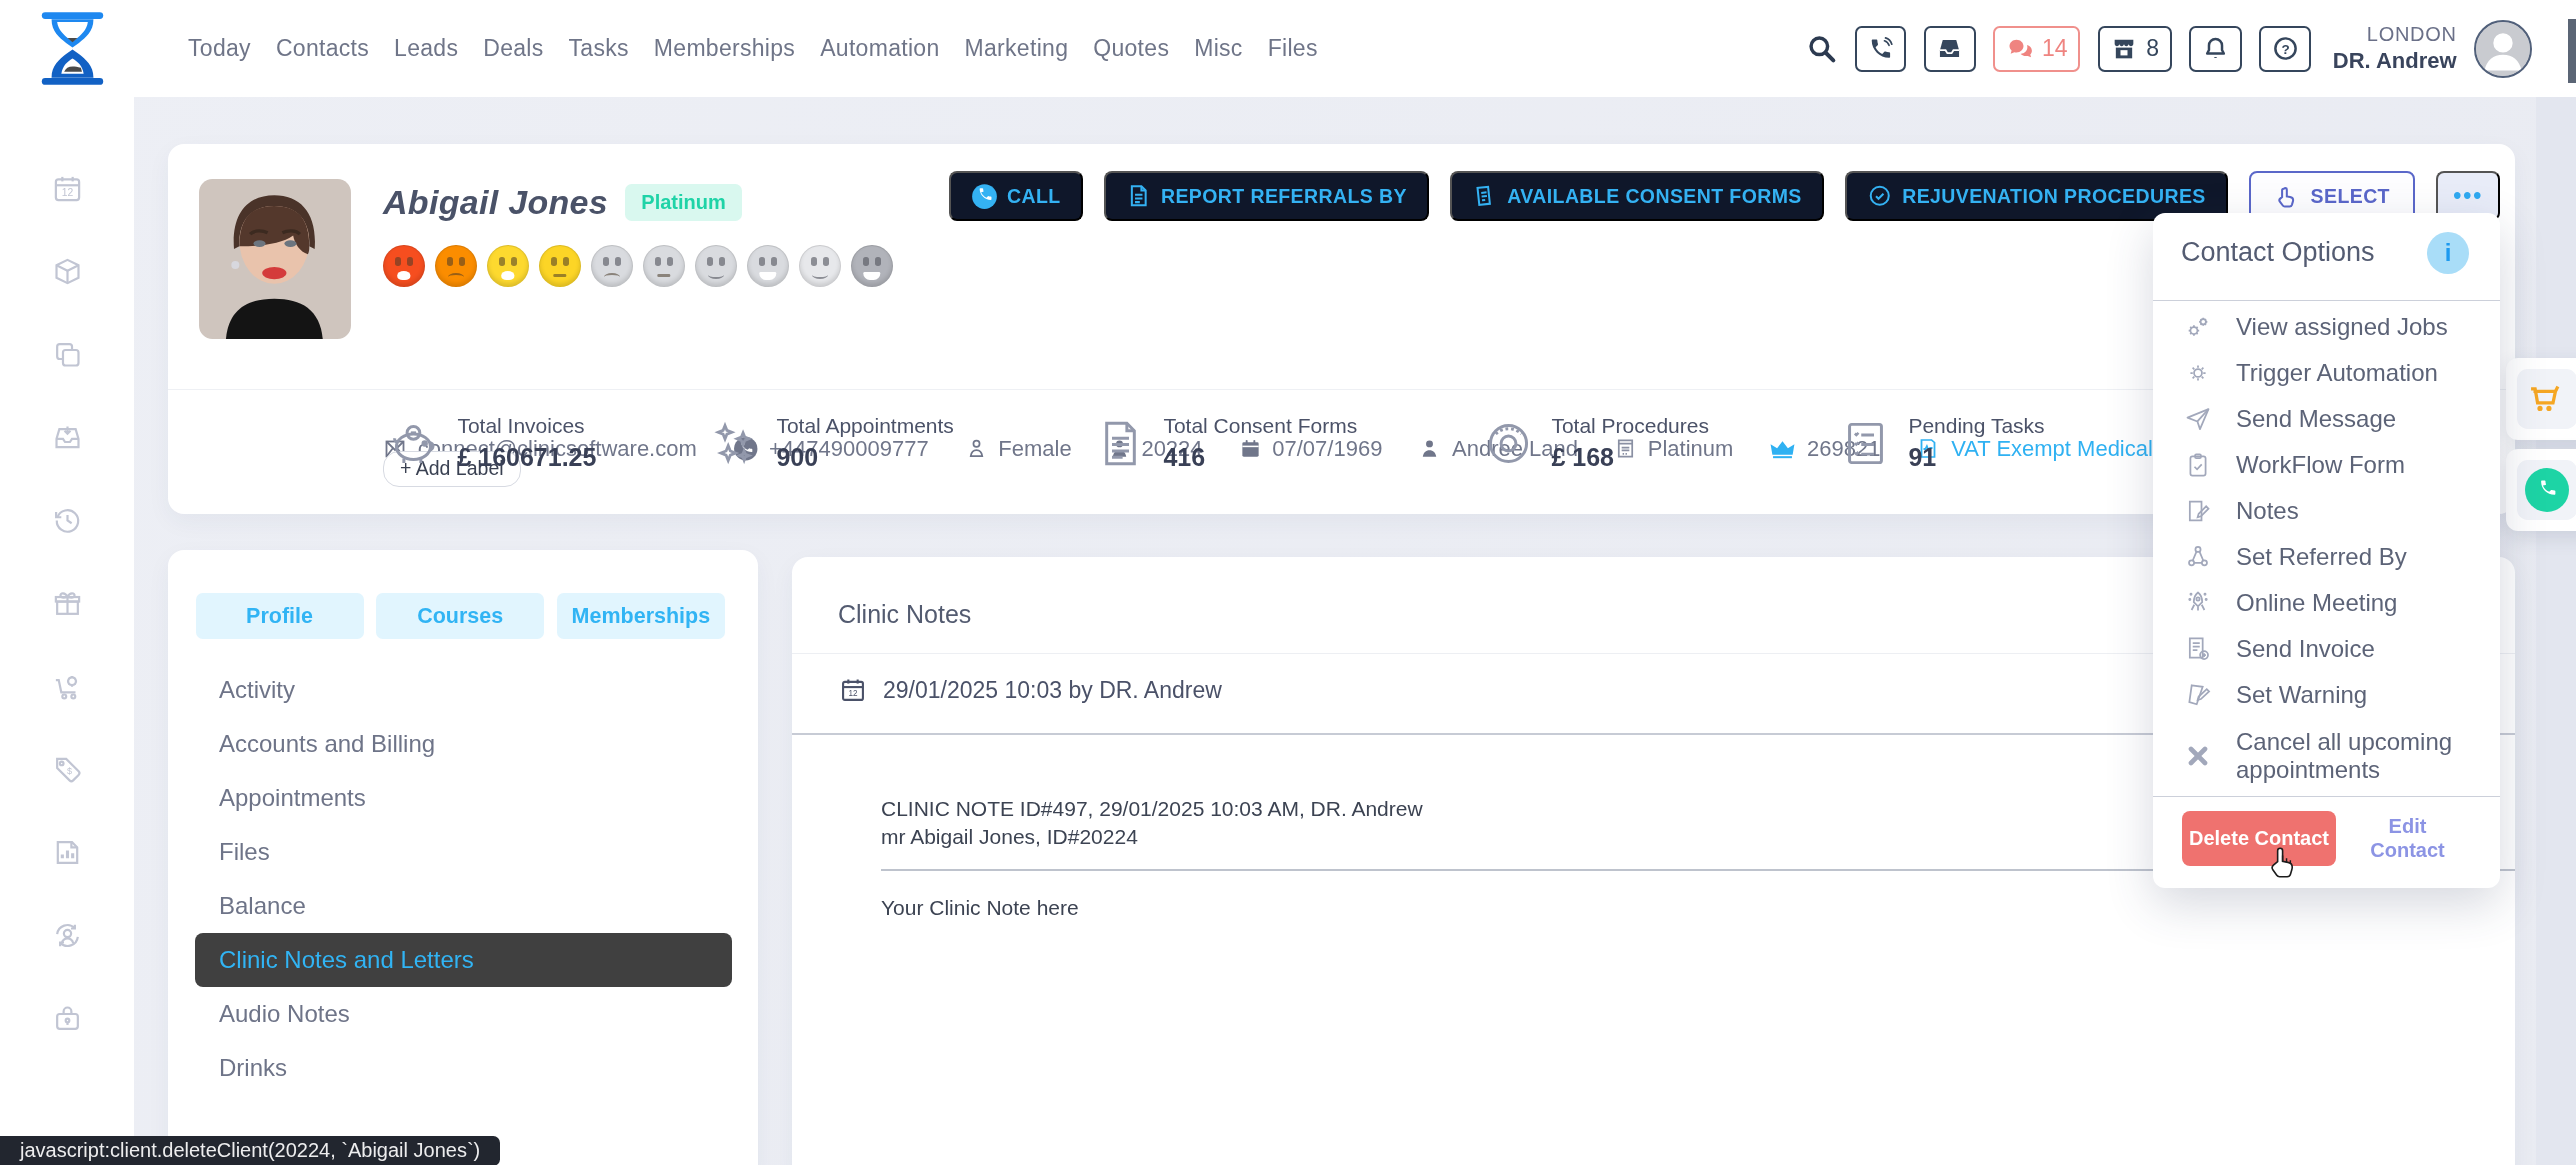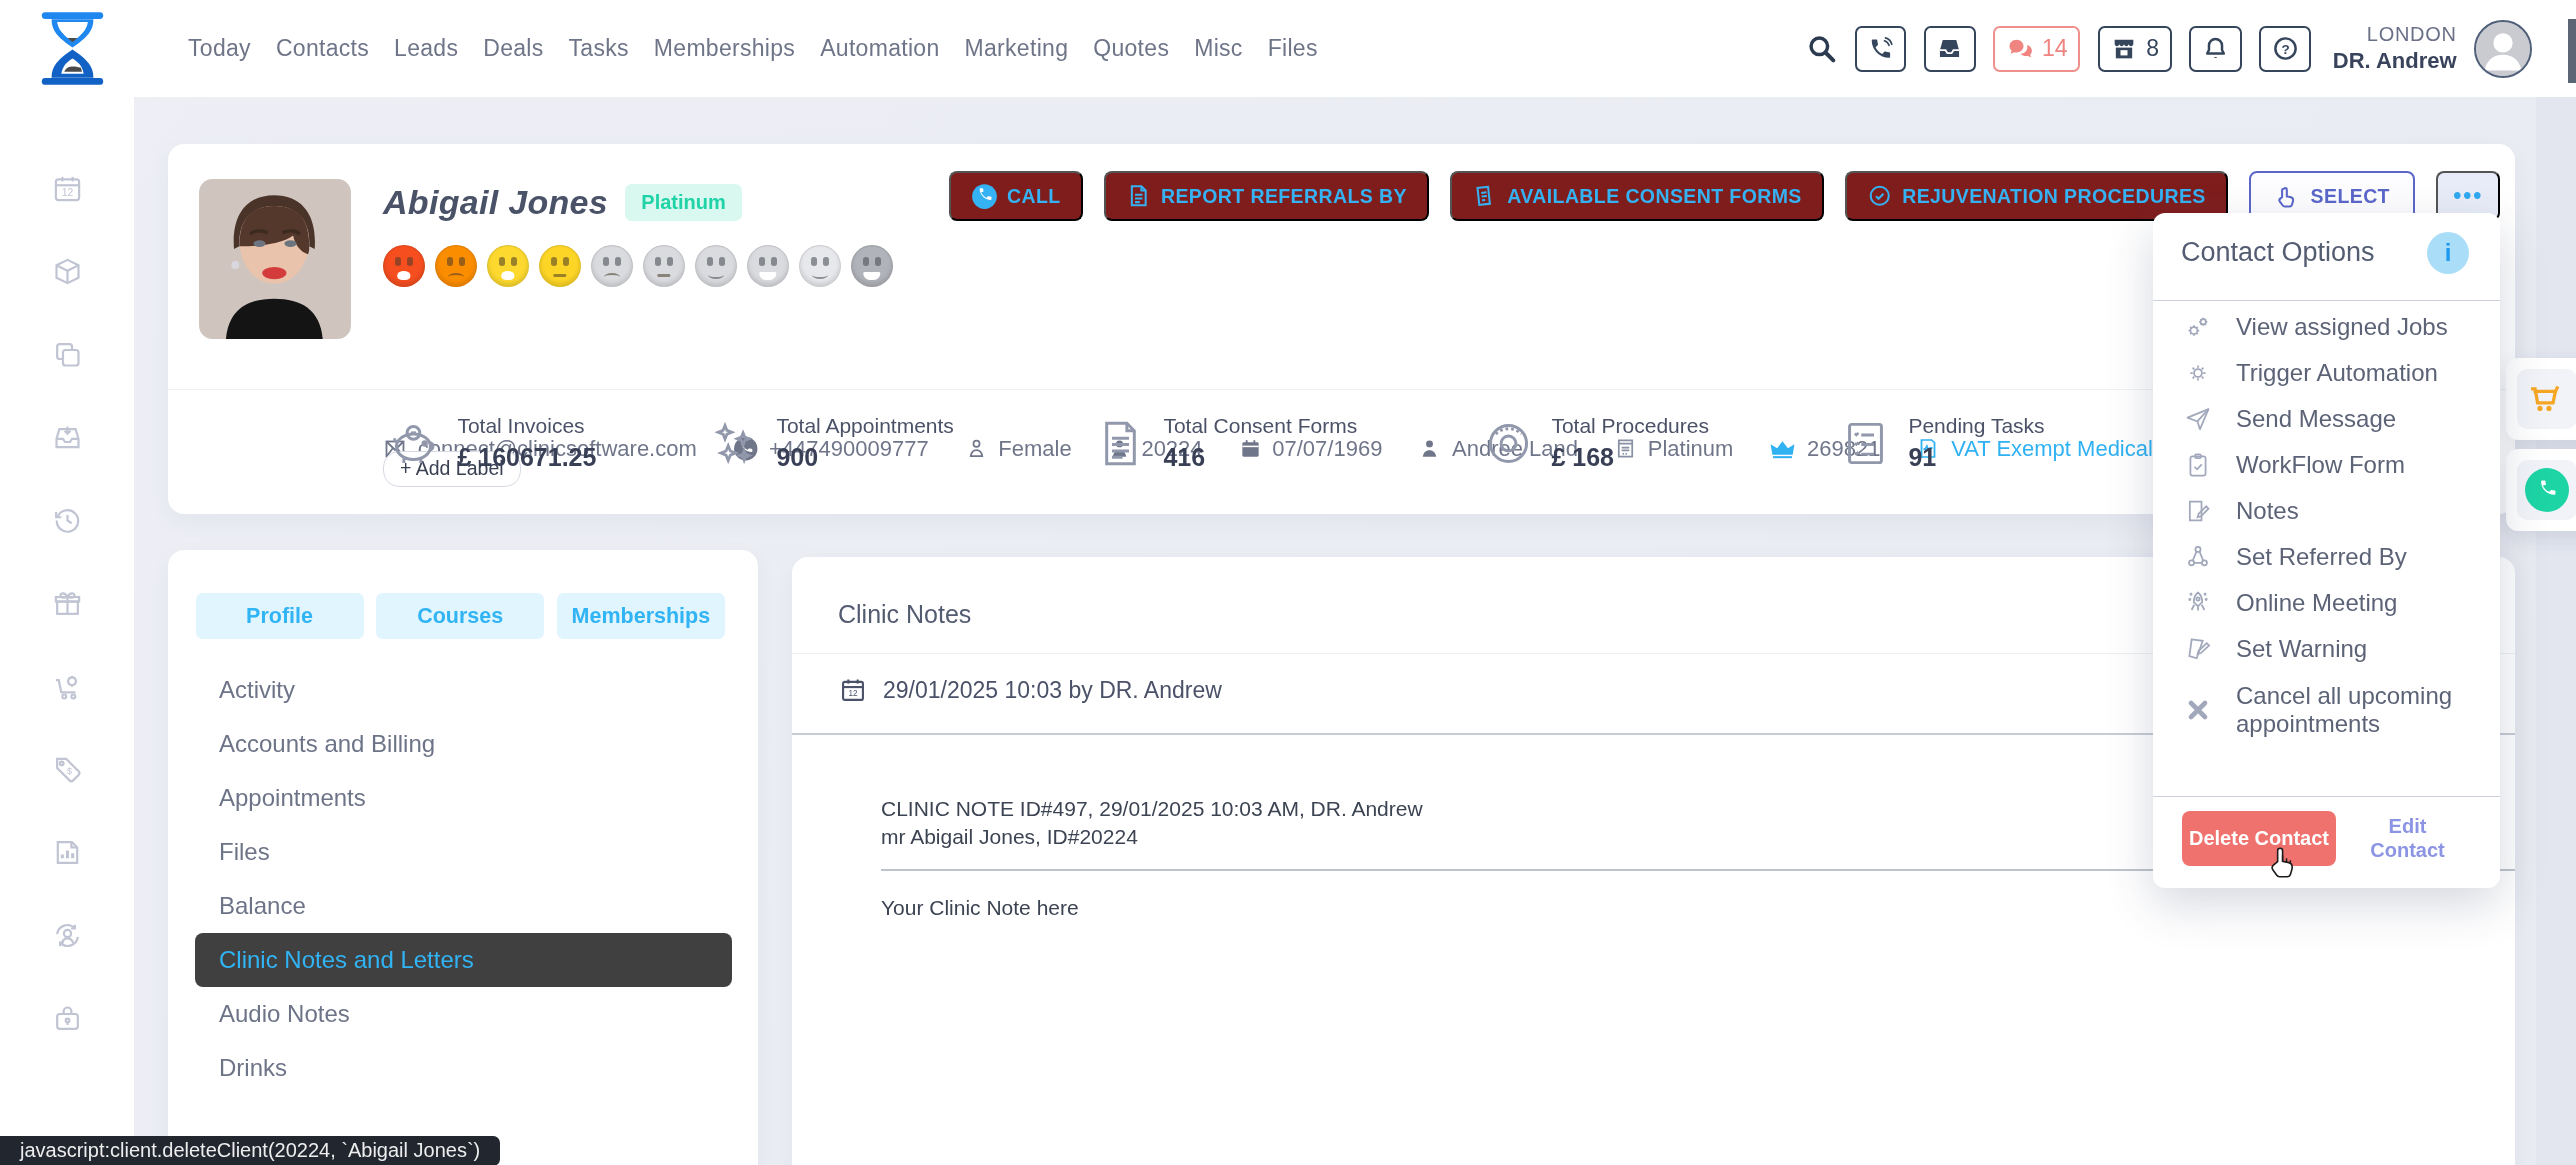--- a/index.html
+++ b/index.html
@@ -48,21 +48,21 @@
   .f5::before,.f5::after,.f6::before,.f6::after,.f7::before,.f7::after,.f8::before,.f8::after,.f9::before,.f9::after,.f10::before,.f10::after{ background:rgba(80,82,92,.6); }
 
   .details { position:absolute; left:215px; top:268px; display:flex; align-items:center; gap:36px; }
   .d-item { display:flex; align-items:center; gap:10.7px; font-size:22px; color:#70768a; white-space:nowrap;margin-top:23px; }
   .d-item svg { flex:0 0 auto; }
   .d-item.blue { color:#2fb1f2; }
   .d-item.blue b { font-weight:bold; }
   .add-label { position:absolute; left:215px; top:307px; border:1.3px solid #d7dae2; border-radius:16px; padding:5.4px 16px; font-size:19.5px; color:#3a4152; display:inline-flex; gap:6.7px; align-items:center; background:#fff; cursor:pointer; }
 
   .actions { position:absolute; right:14.8px; top:27px; display:flex; gap:21.5px; align-items:center; }
-  .a-btn { height:50px; background:#7f1d1d; border-radius:8px; color:#34b2f3; font-size:19.5px; font-weight:bold; letter-spacing:0.4px; display:flex; align-items:center; gap:9.4px; padding:0 20px; cursor:pointer; white-space:nowrap; }
+  .a-btn { height:50px; background:#0f172a; border-radius:8px; color:#34b2f3; font-size:19.5px; font-weight:bold; letter-spacing:0.4px; display:flex; align-items:center; gap:9.4px; padding:0 20px; cursor:pointer; white-space:nowrap; }
   .a-btn.select { background:#fdfdff; border:2.7px solid #5a67c9; color:#5a67c9; padding:0 23px; }
   .a-btn.more { background:#e8ecf8; color:#2fa9f0; font-size:23px; letter-spacing:2px; padding:0 14.8px; }
 
   .stats-divider { position:absolute; left:0; right:0; top:245px; height:1.3px; background:#eef0f4; }
   .stat { position:absolute; top:270px; display:flex; gap:17.4px; align-items:center; }
   .stat .tx { display:flex; flex-direction:column; gap:5.4px; }
   .stat .lb { font-size:21px; color:#4b5268; }
   .stat .vl { font-size:25px; color:#394056; font-weight:bold; }
   .s1{left:221px;} .s2{left:540px;} .s3{left:927px;} .s4{left:1315px;} .s5{left:1672px;}
 
@@ -618,20 +618,29 @@
           <path d="M8.8 13.5L6.5 18M15.2 13.5l2.3 4.5M12 15.5v3"></path>
           <circle cx="5" cy="9" r=".5" fill="#a2a8bb"></circle>
             <circle cx="19" cy="9" r=".5" fill="#a2a8bb"></circle>
             <circle cx="6" cy="4.5" r=".5" fill="#a2a8bb"></circle>
             <circle cx="18" cy="4.5" r=".5" fill="#a2a8bb"></circle>
         </svg>
         <span>Online Meeting</span>
       </div>
       <div class="mi">
         <svg viewBox="0 0 24 24" fill="none" stroke="#a2a8bb" stroke-width="1.5">
+          <path d="M5 2.8h11v16.5H5z"></path>
+            <path d="M7.5 7h6M7.5 10h6M7.5 13h4"></path>
+          <circle cx="17.2" cy="17.2" r="3.4"></circle>
+            <path d="M17.2 15.6v3.2M15.6 17.2h3.2"></path>
+        </svg>
+        <span>Send Invoice</span>
+      </div>
+      <div class="mi">
+        <svg viewBox="0 0 24 24" fill="none" stroke="#a2a8bb" stroke-width="1.5">
           <path d="M5.5 4.5h9.5L12 20l-6.5-1z" transform="rotate(8 12 12)"></path>
             <path d="M12.5 13.5L19.5 7l2 2-7 6.5-2.8.8z"></path>
         </svg>
         <span>Set Warning</span>
       </div>
       <div class="mi twoline">
         <svg viewBox="0 0 24 24">
           <path d="M6 6l12 12M18 6L6 18" stroke="#a2a8bb" stroke-width="4" stroke-linecap="round"></path>
         </svg>
         <span>Cancel all upcoming appointments</span>

